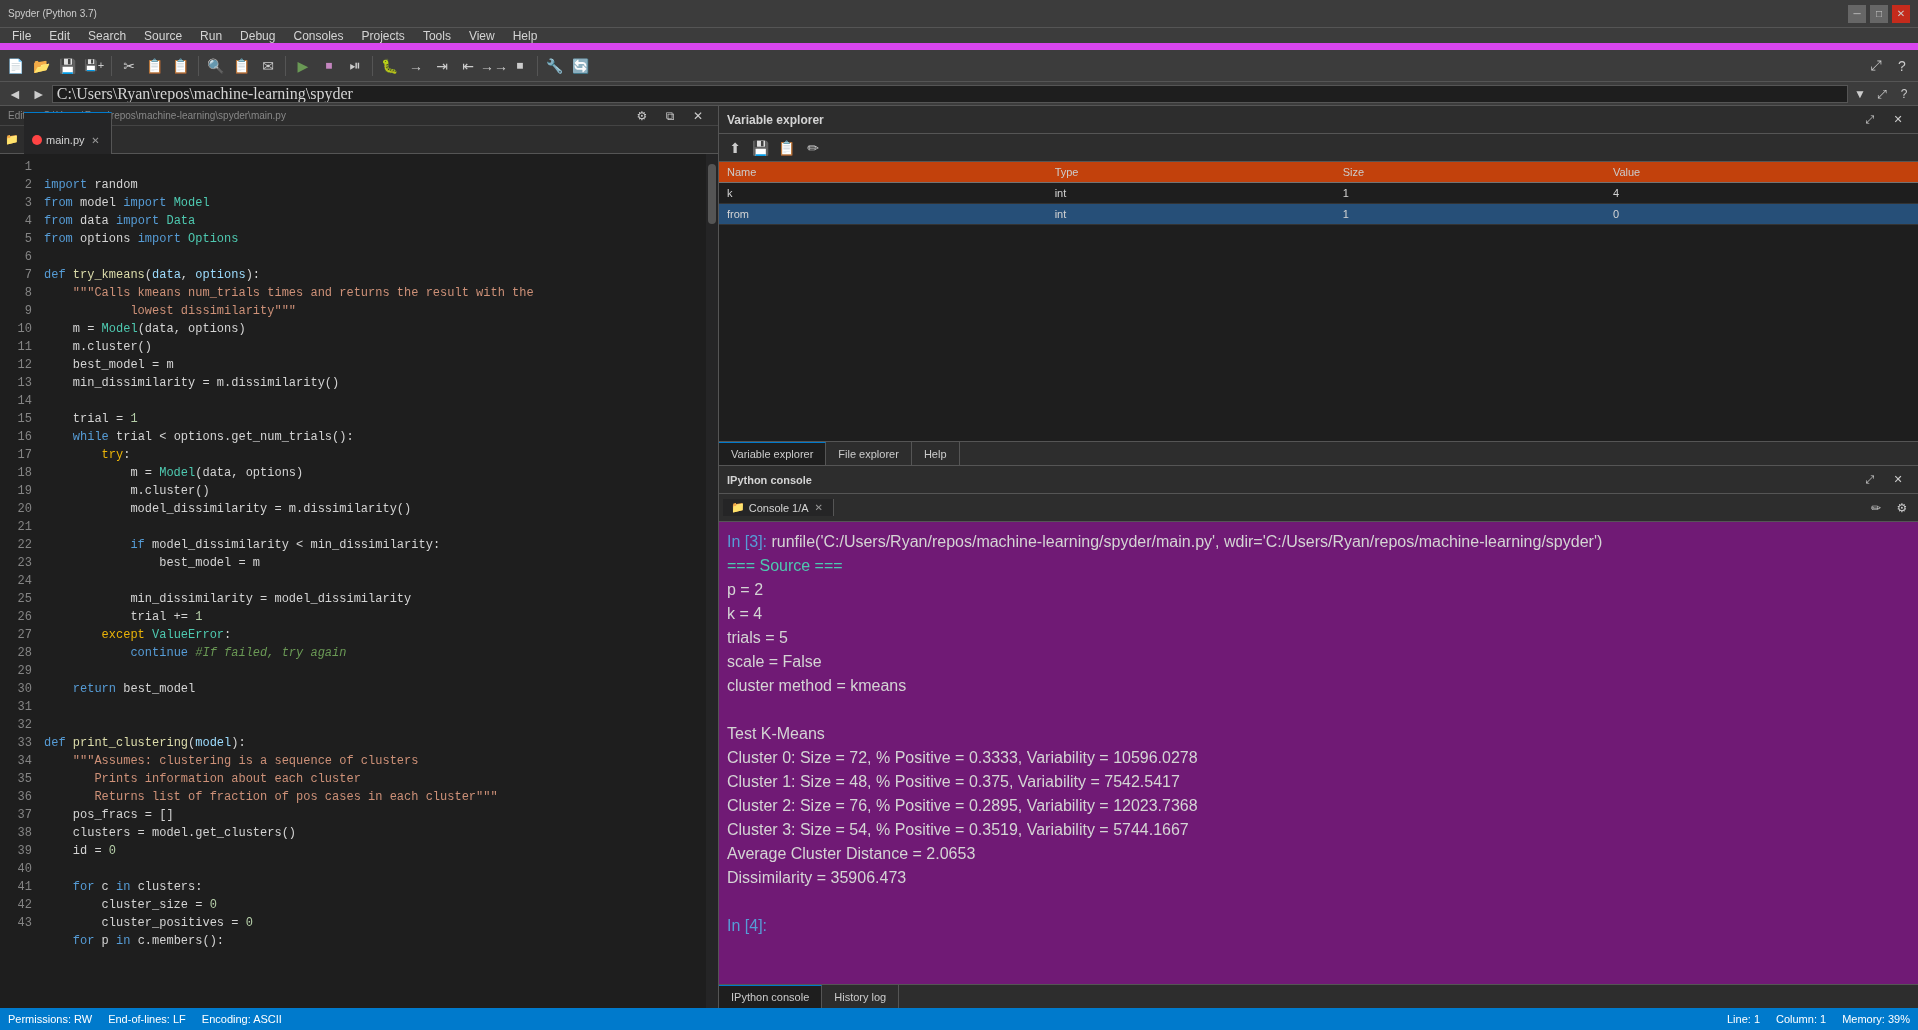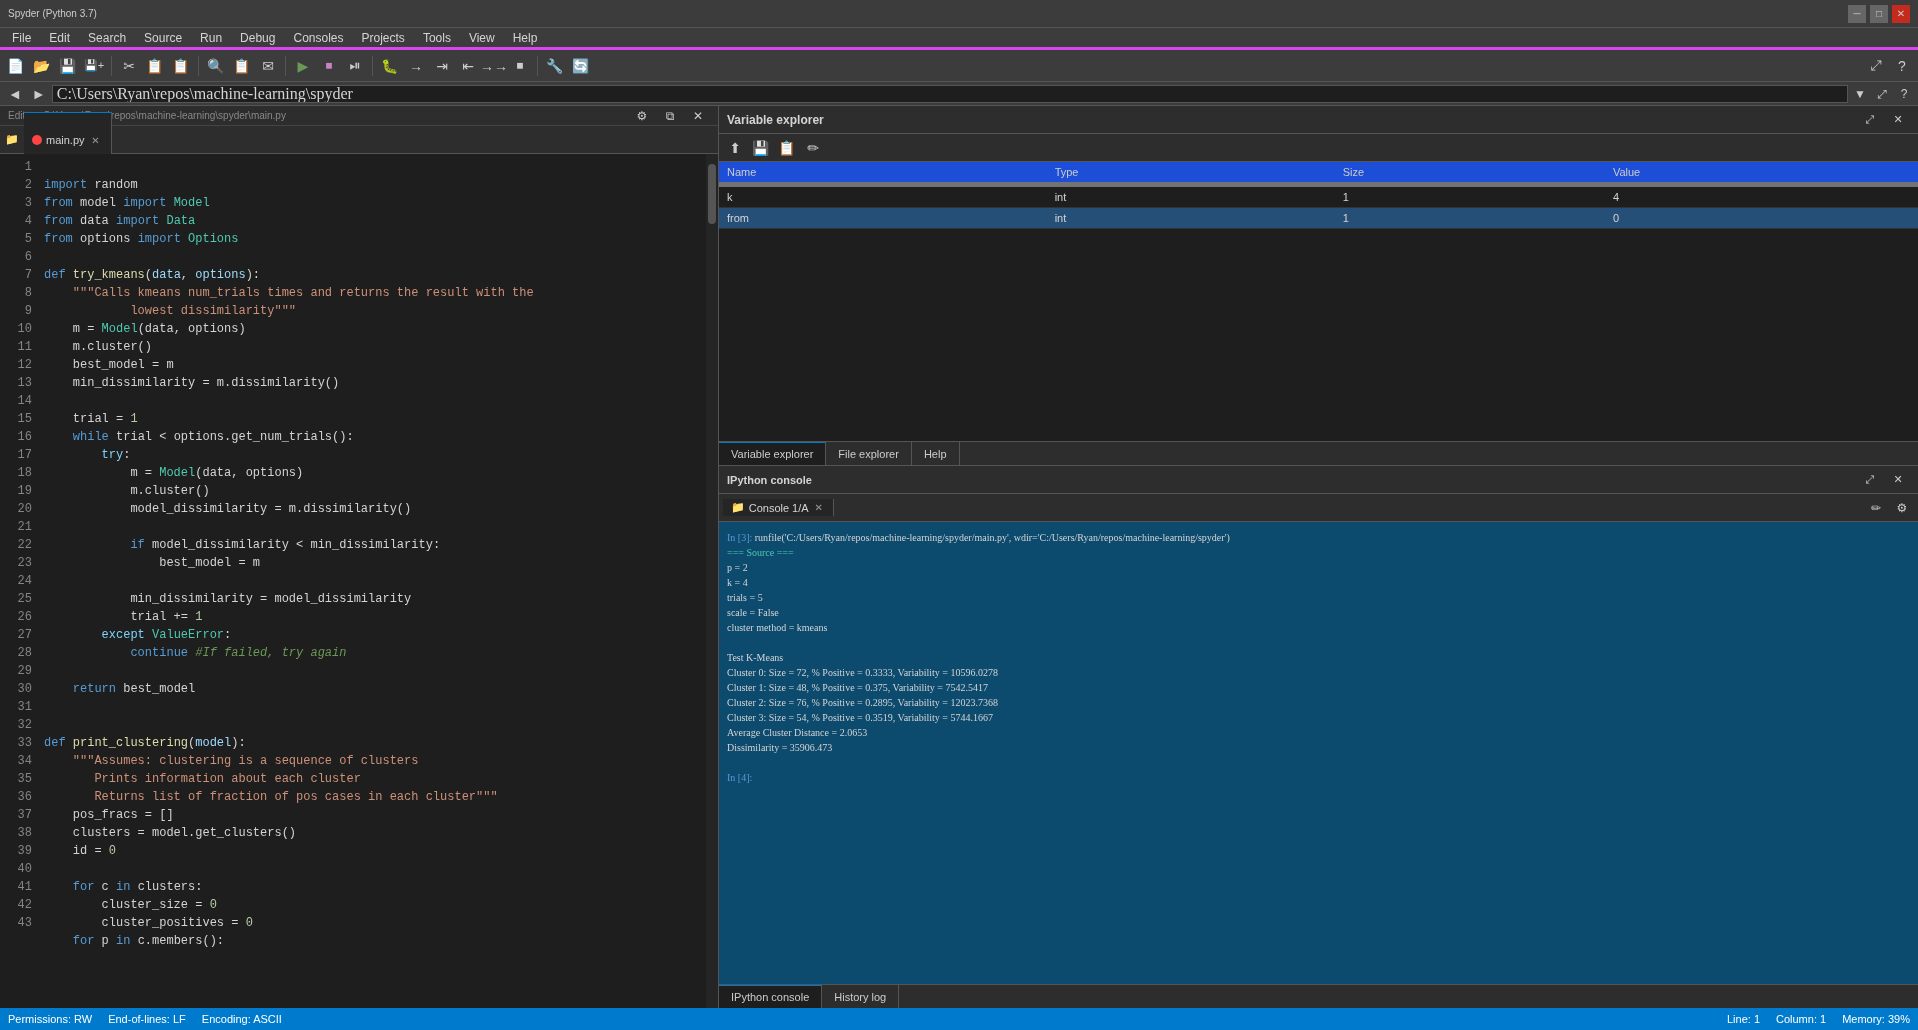--- a/index.html
+++ b/index.html
@@ -5,21 +5,21 @@
     * { margin: 0; padding: 0; box-sizing: border-box; }
     body { font-family: 'Segoe UI', Tahoma, sans-serif; font-size: 12px; background: #2b2b2b; color: #d4d4d4; width: 1918px; height: 1030px; overflow: hidden; }
 
     
     #title-bar { background: #3c3c3c; height: 28px; display: flex; align-items: center; justify-content: space-between; padding: 0 8px; border-bottom: 1px solid #555; }
     #title-bar .title { color: #ccc; font-size: 10px; }
     #title-bar .win-controls { display: flex; gap: 4px; }
     #title-bar .win-btn { width: 18px; height: 18px; background: #666; border: none; color: #ccc; cursor: pointer; font-size: 10px; display: flex; align-items: center; justify-content: center; }
 
     
-    #menu-bar { background: #3c3c3c; height: 22px; display: flex; align-items: center; padding: 0 4px; border-bottom: 3px solid #d946ef; gap: 2px; }
+    #menu-bar { background: #3c3c3c; height: 22px; display: flex; align-items: center; padding: 0 4px; border-bottom: 7px solid #d946ef; gap: 2px; }
     .menu-item { color: #d4d4d4; padding: 2px 8px; cursor: pointer; font-size: 12px; }
 
     
     #toolbar { background: #3c3c3c; height: 32px; display: flex; align-items: center; padding: 0 4px; border-bottom: 1px solid #555; gap: 2px; }
     .tb-btn { width: 24px; height: 24px; background: transparent; border: 1px solid transparent; color: #ccc; cursor: pointer; display: flex; align-items: center; justify-content: center; font-size: 14px; border-radius: 2px; }
     .tb-sep { width: 1px; height: 20px; background: #555; margin: 0 3px; }
     .tb-green { color: #6a9955; }
 
     
     #main { display: flex; height: calc(1030px - 28px - 22px - 32px - 24px - 22px); }
@@ -30,51 +30,51 @@
     .tab { display: flex; align-items: center; padding: 20px 8px; background: #1e1e1e; border-right: 1px solid #555; font-size: 11px; gap: 4px; cursor: pointer; }
     .tab.active { background: #252526; border-top: 1px solid #007acc; }
     .tab-close { color: #999; font-size: 10px; cursor: pointer; width: 14px; height: 14px; display: flex; align-items: center; justify-content: center; border-radius: 2px; }
     .tab-icon { width: 10px; height: 10px; background: #f44; border-radius: 50%; }
 
     #code-editor { display: flex; flex: 1; overflow: hidden; background: #1e1e1e; font-family: 'Consolas', 'Courier New', monospace; font-size: 12px; }
     #line-numbers { width: 40px; padding: 4px 0; color: #858585; text-align: right; padding-right: 8px; background: #1e1e1e; line-height: 1.5; overflow: hidden; }
     #code-content { flex: 1; padding: 4px; overflow: hidden; line-height: 1.5; white-space: pre; }
     .ln { line-height: 1.5; }
     .kw { color: #569cd6; }
-    .kw2 { color: #7dd3fc; font-family: Liberation Mono, monospace; }
+    .kw2 { color: #eab308; font-family: Liberation Mono, monospace; }
     .fn { color: #dcdcaa; }
     .str { color: #ce9178; }
     .cm { color: #6a9955; font-style: italic; }
     .num { color: #b5cea8; }
     .cls { color: #4ec9b0; }
     .param { color: #9cdcfe; }
 
     
     #right-panel { flex: 1; display: flex; flex-direction: column; }
     #var-explorer { height: 360px; display: flex; flex-direction: column; border-bottom: 1px solid #555; }
     #var-header { background: #2d2d2d; height: 28px; display: flex; align-items: center; justify-content: space-between; padding: 0 8px; border-bottom: 1px solid #555; }
     #var-toolbar { background: #2d2d2d; height: 28px; display: flex; align-items: center; padding: 0 4px; border-bottom: 1px solid #555; gap: 2px; }
     #var-table { flex: 1; background: #1e1e1e; overflow: hidden; }
     #var-table table { width: 100%; border-collapse: collapse; }
-    #var-table th { background: #1d4ed8; padding: 4px 8px; text-align: left; border-bottom: 5px solid #737373; font-weight: normal; color: #ccc; font-size: 11px; }
+    #var-table th { background: #c2410c; padding: 4px 8px; text-align: left; border-bottom: 1px solid #737373; font-weight: normal; color: #ccc; font-size: 11px; }
     #var-table td { padding: 4px 8px; border-bottom: 1px solid #333; font-size: 11px; }
     .var-row-selected { background: #264f78; }
 
     
     #panel-tabs { background: #2d2d2d; height: 24px; display: flex; align-items: center; border-top: 1px solid #555; }
     .panel-tab { padding: 4px 12px; font-size: 11px; cursor: pointer; color: #ccc; border-right: 1px solid #555; height: 100%; display: flex; align-items: center; }
     .panel-tab.active { background: #1e1e1e; border-top: 1px solid #007acc; }
 
     
     #console-section { flex: 1; display: flex; flex-direction: column; }
     #console-header { background: #2d2d2d; height: 28px; display: flex; align-items: center; justify-content: space-between; padding: 0 8px; border-bottom: 1px solid #555; font-size: 11px; }
     #console-toolbar { background: #2d2d2d; height: 28px; display: flex; align-items: center; padding: 0 4px; border-bottom: 1px solid #555; gap: 2px; }
     .console-tab { display: flex; align-items: center; padding: 2px 8px; background: #252526; border-right: 1px solid #555; font-size: 11px; gap: 4px; cursor: pointer; }
     .console-tab-close { color: #999; font-size: 10px; width: 12px; height: 12px; display: flex; align-items: center; justify-content: center; cursor: pointer; }
-    #console-output { flex: 1; background: #0c4a6e; padding: 8px; overflow: hidden; font-family: Liberation Serif, serif; font-size: 10px; line-height: 1.5; }
+    #console-output { flex: 1; background: #701a75; padding: 8px; overflow: hidden; font-family: Liberation Sans, sans-serif; font-size: 16px; line-height: 1.5; }
     .in-prompt { color: #569cd6; }
     #console-tabs { background: #2d2d2d; height: 24px; display: flex; align-items: center; border-top: 1px solid #555; }
 
     
     #status-bar { background: #007acc; height: 22px; display: flex; align-items: center; padding: 0 8px; justify-content: space-between; font-size: 11px; color: #fff; }
     #status-left { display: flex; gap: 16px; }
     #status-right { display: flex; gap: 16px; }
 
     
     #editor-scroll { width: 12px; background: #252526; }

